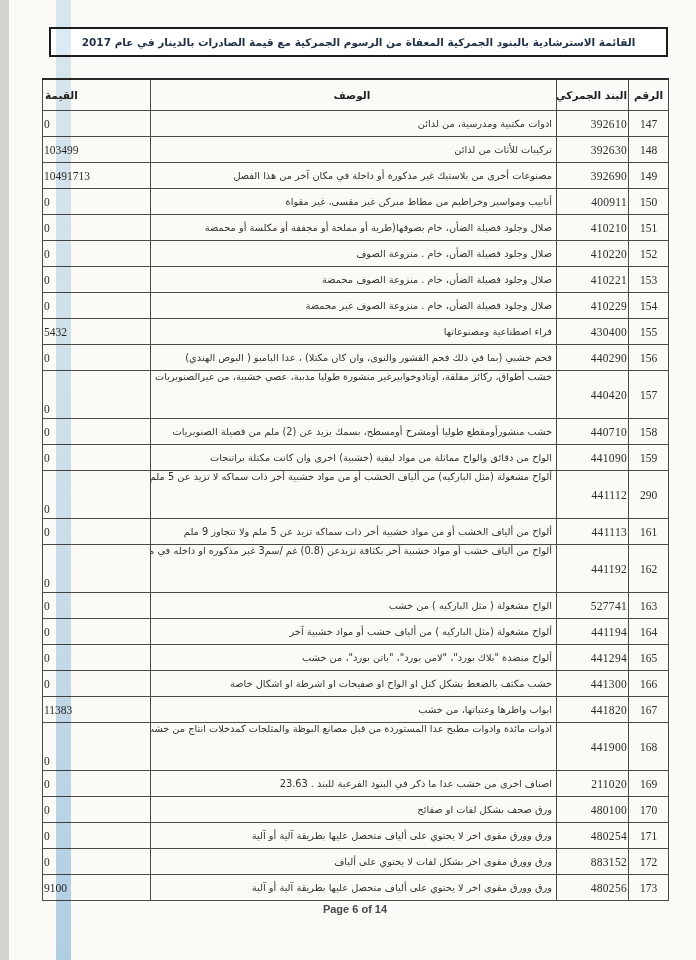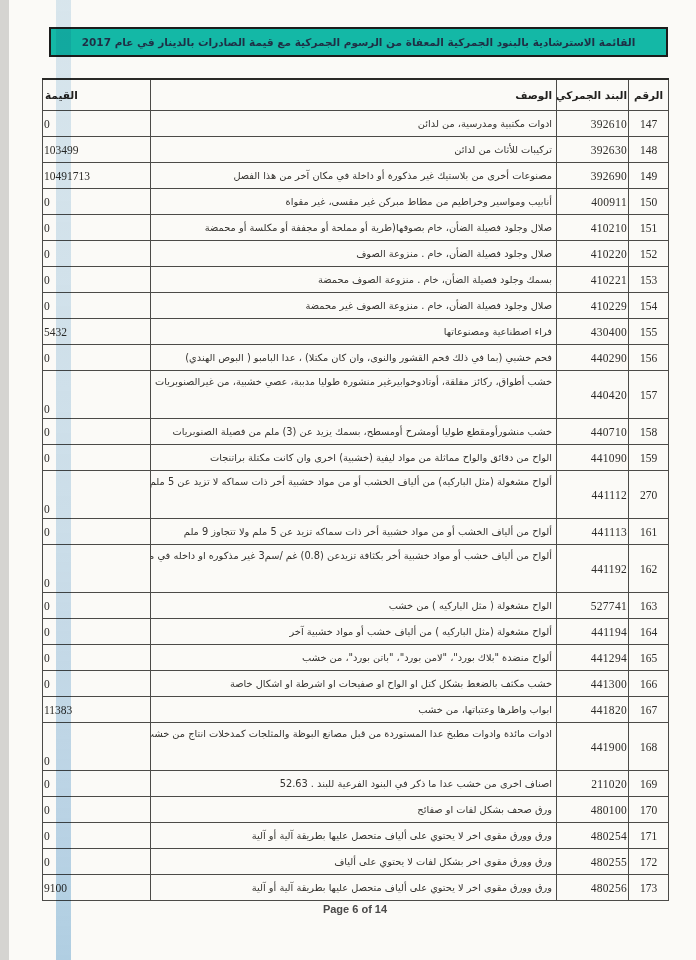--- a/index.html
+++ b/index.html
@@ -18,21 +18,21 @@
     background:#d5d4d1;
   }
   .binding-strip{
     position:absolute;left:56px;top:0;width:15px;height:960px;
     background:linear-gradient(180deg,rgba(177,209,231,0.45) 0%,rgba(168,203,229,0.55) 55%,rgba(150,193,226,0.72) 100%);
     mix-blend-mode:multiply;
     z-index:6;pointer-events:none;
   }
   .title-box{
     position:absolute;left:49px;top:27px;width:615px;height:26px;
-    border:2px solid #1c1c1c;background:#14b8a6;
+    border:2px solid #1c1c1c;background:#ffffff;
     display:flex;align-items:center;justify-content:center;
     z-index:2;
   }
   .title-box span{
     font-size:10.5px;font-weight:bold;color:#1f2f45;
     direction:rtl;white-space:nowrap;
   }
   table.tariff{
     position:absolute;left:42px;top:78px;width:626px;
     border-collapse:collapse;direction:rtl;
@@ -42,37 +42,37 @@
   table.tariff th,table.tariff td{
     border:1px solid #4c4b48;
     overflow:hidden;white-space:nowrap;
   }
   table.tariff thead th{
     height:28px;font-size:10.5px;font-weight:bold;color:#22211f;
     border-top:2px solid #2a2a28;
   }
   th.h-number{text-align:center;}
   th.h-code{text-align:center;}
-  th.h-desc{text-align:right;padding-right:4px;}
+  th.h-desc{padding-right:4px;}
   th.h-value{text-align:left;padding-left:2px;font-weight:bold;}
   tbody tr{height:26px;}
   tbody tr.tall{height:48px;}
   td.number{
     text-align:center;font-family:"Liberation Serif",serif;
     font-size:11.5px;vertical-align:middle;
   }
   td.code{
     text-align:right;font-family:"Liberation Serif",serif;
     font-size:11.5px;vertical-align:middle;letter-spacing:0.3px;
   }
   td.desc{
     text-align:right;padding:0 4px;font-size:9.8px;
     vertical-align:middle;color:#34322e;
   }
-  tr.tall td.desc{vertical-align:top;padding-top:5px;}
+  tr.tall td.desc{vertical-align:top;}
   td.value{
     text-align:left;direction:ltr;padding-left:1px;
     font-family:"Liberation Serif",serif;font-size:11.5px;
     vertical-align:middle;
   }
   tr.tall td.value{vertical-align:bottom;padding-bottom:3px;}
   .footer{
     position:absolute;left:42px;top:903px;width:626px;
     text-align:center;font-family:"Liberation Sans",sans-serif;
     font-size:11px;color:#4a4948;z-index:2;font-weight:bold;
@@ -136,21 +136,21 @@
       </tr>
       <tr>
         <td class="number">152</td>
         <td class="code">410220</td>
         <td class="desc">صلال وجلود فصيلة الضأن، خام . منزوعة الصوف</td>
         <td class="value">0</td>
       </tr>
       <tr>
         <td class="number">153</td>
         <td class="code">410221</td>
-        <td class="desc">بسمك وجلود فصيلة الضأن، خام . منزوعة الصوف محمضة</td>
+        <td class="desc">صلال وجلود فصيلة الضأن، خام . منزوعة الصوف محمضة</td>
         <td class="value">0</td>
       </tr>
       <tr>
         <td class="number">154</td>
         <td class="code">410229</td>
         <td class="desc">صلال وجلود فصيلة الضأن، خام . منزوعة الصوف غير محمضة</td>
         <td class="value">0</td>
       </tr>
       <tr>
         <td class="number">155</td>
@@ -166,31 +166,31 @@
       </tr>
       <tr class="tall">
         <td class="number">157</td>
         <td class="code">440420</td>
         <td class="desc">خشب أطواق، ركائز مفلقة، أوتادوخوابيرغير منشورة طوليا مدببة، عصي خشبية، من غيرالصنوبريات</td>
         <td class="value">0</td>
       </tr>
       <tr>
         <td class="number">158</td>
         <td class="code">440710</td>
-        <td class="desc">خشب منشورأومقطع طوليا أومشرح أومسطح، بسمك يزيد عن (3) ملم من فصيلة الصنوبريات</td>
+        <td class="desc">خشب منشورأومقطع طوليا أومشرح أومسطح، بسمك يزيد عن (2) ملم من فصيلة الصنوبريات</td>
         <td class="value">0</td>
       </tr>
       <tr>
         <td class="number">159</td>
         <td class="code">441090</td>
         <td class="desc">الواح من دقائق والواح مماثلة من مواد ليفية (خشبية) اخرى وان كانت مكتلة براتنجات</td>
         <td class="value">0</td>
       </tr>
       <tr class="tall">
-        <td class="number">270</td>
+        <td class="number">290</td>
         <td class="code">441112</td>
         <td class="desc">ألواح مشغولة (مثل الباركيه) من ألياف الخشب أو من مواد خشبية أخر ذات سماكه لا تزيد عن 5 ملم</td>
         <td class="value">0</td>
       </tr>
       <tr>
         <td class="number">161</td>
         <td class="code">441113</td>
         <td class="desc">ألواح من ألياف الخشب أو من مواد خشبية أخر ذات سماكه تزيد عن 5 ملم ولا تتجاوز 9 ملم</td>
         <td class="value">0</td>
       </tr>
@@ -232,38 +232,38 @@
       </tr>
       <tr class="tall">
         <td class="number">168</td>
         <td class="code">441900</td>
         <td class="desc">ادوات مائدة وادوات مطبخ عدا المستوردة من قبل مصانع البوظة والمثلجات كمدخلات انتاج من خشب</td>
         <td class="value">0</td>
       </tr>
       <tr>
         <td class="number">169</td>
         <td class="code">211020</td>
-        <td class="desc">اصناف اخرى من خشب عدا ما ذكر في البنود الفرعية للبند . 52.63</td>
+        <td class="desc">اصناف اخرى من خشب عدا ما ذكر في البنود الفرعية للبند . 23.63</td>
         <td class="value">0</td>
       </tr>
       <tr>
         <td class="number">170</td>
         <td class="code">480100</td>
         <td class="desc">ورق صحف بشكل لفات او صفائح</td>
         <td class="value">0</td>
       </tr>
       <tr>
         <td class="number">171</td>
         <td class="code">480254</td>
         <td class="desc">ورق وورق مقوى اخر لا يحتوي على ألياف متحصل عليها بطريقة آلية أو آلية</td>
         <td class="value">0</td>
       </tr>
       <tr>
         <td class="number">172</td>
-        <td class="code">480255</td>
+        <td class="code">883152</td>
         <td class="desc">ورق وورق مقوى اخر بشكل لفات لا يحتوي على ألياف</td>
         <td class="value">0</td>
       </tr>
       <tr>
         <td class="number">173</td>
         <td class="code">480256</td>
         <td class="desc">ورق وورق مقوى اخر لا يحتوي على ألياف متحصل عليها بطريقة آلية أو آلية</td>
         <td class="value">9100</td>
       </tr>
     </tbody>

